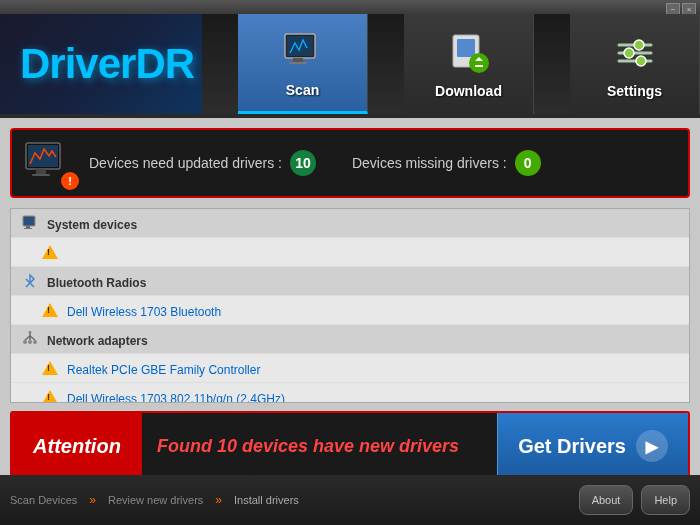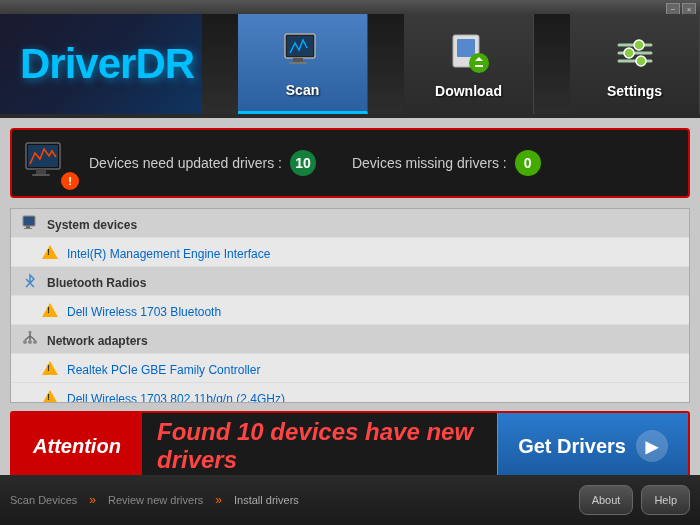--- a/index.html
+++ b/index.html
@@ -276,21 +276,21 @@
       justify-content: center;
       padding: 0 15px;
       min-width: 130px;
     }
 
     .attention-message {
       background: #1a1a1a;
       color: #ff4444;
       font-style: italic;
       font-weight: bold;
-      font-size: 24px;
+      font-size: 18px;
       display: flex;
       align-items: center;
       padding: 0 15px;
       flex: 1;
     }
 
     .get-drivers-btn {
       background: linear-gradient(to bottom, #2a7acc, #1a5aa0);
       color: white;
       font-size: 20px;
@@ -455,21 +455,20 @@
             <rect x="4" y="11" width="4" height="2" fill="#666"></rect>
             <rect x="2" y="13" width="8" height="1" fill="#777"></rect>
           </svg>
         </div>
         <span>System devices</span>
       </li>
       <li class="device-item driver">
         <div class="device-icon">
           <div class="warn-triangle"></div>
         </div>
-        <span>Intel(R) Management Engine Interface</span>
       </li>
 
       <li class="device-item category">
         <div class="device-icon">
           <svg width="14" height="16" viewBox="0 0 14 16">
             <path d="M7,2 L11,6 L7,10 L11,14 L7,10 L3,14 L7,10 L3,6 L7,10 L7,2Z" fill="none" stroke="#4488cc" stroke-width="1.5"></path>
           </svg>
         </div>
         <span>Bluetooth Radios</span>
       </li>

